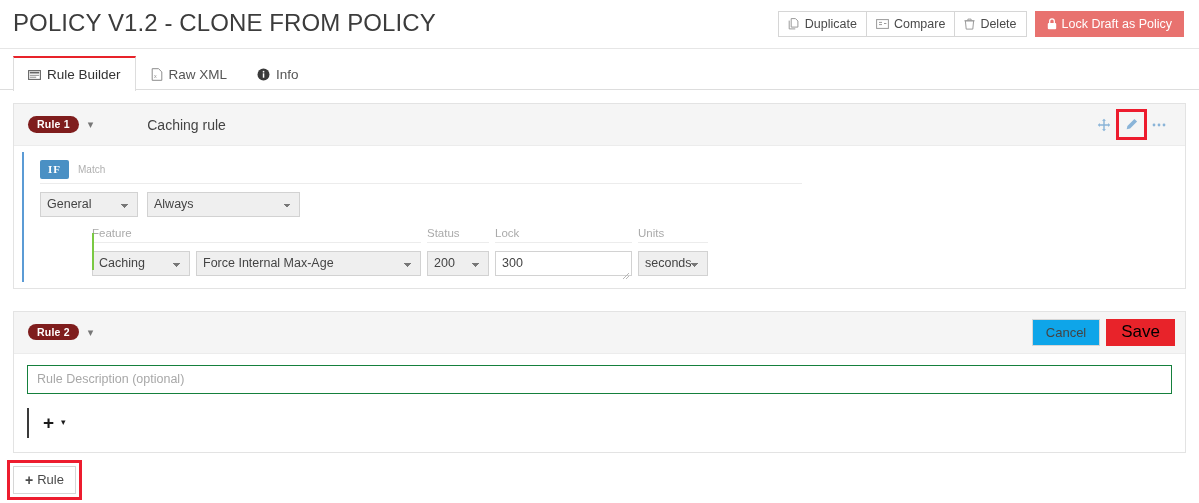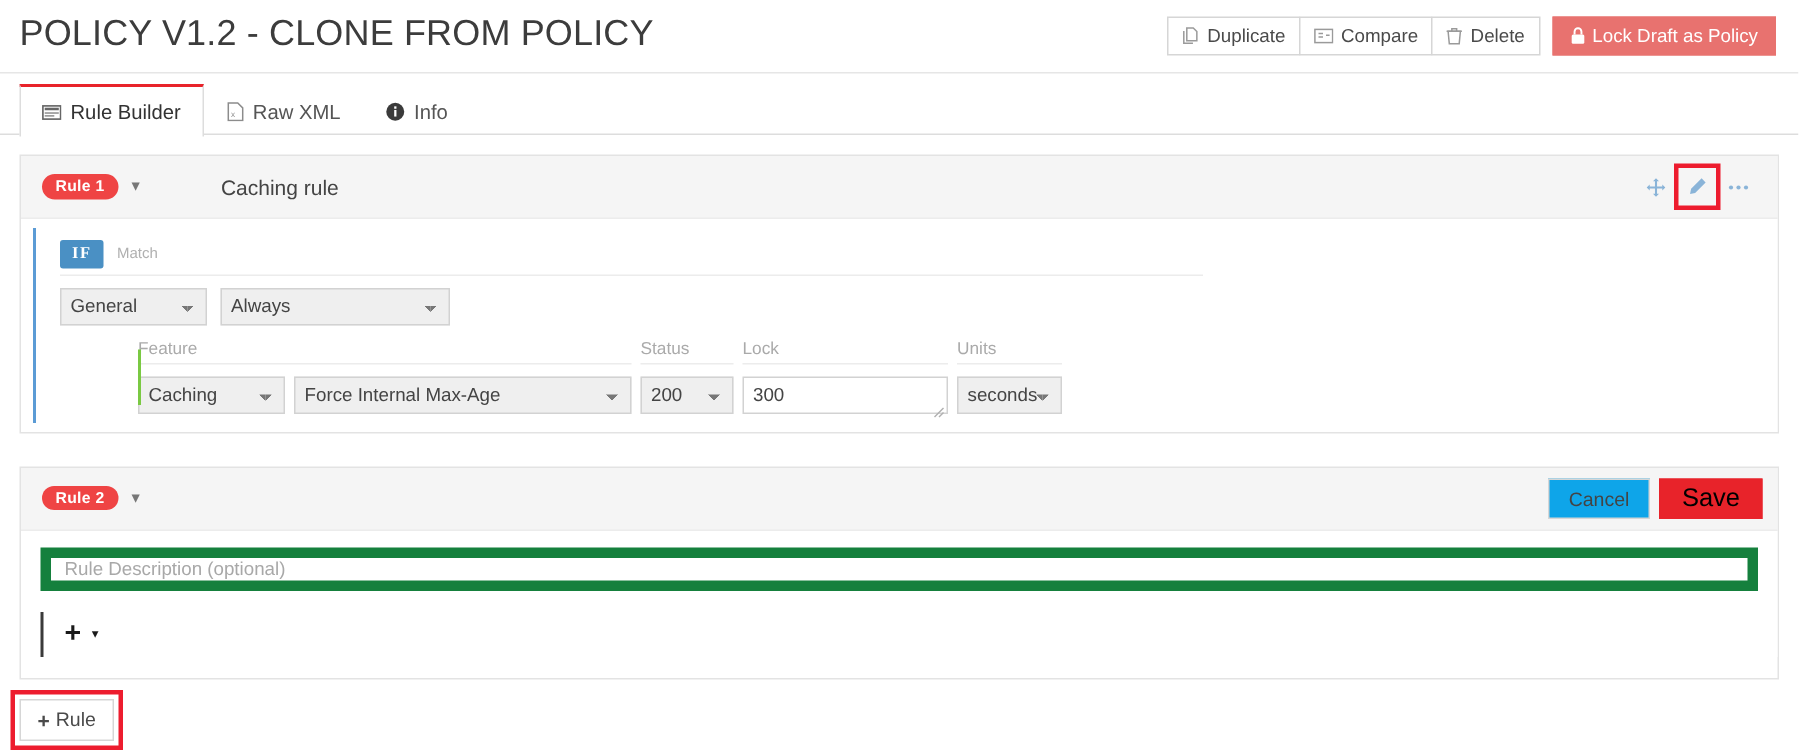--- a/index.html
+++ b/index.html
@@ -120,21 +120,21 @@
   .rule-head {
     background: #f5f5f5;
     height: 41px;
     display: flex;
     align-items: center;
     position: relative;
     border-bottom: 1px solid #ececec;
     padding: 0 10px 0 14px;
   }
   .rule-badge {
-    background: #ef4444;
+    background: #7f1d1d;
     color: #ffffff;
     font-size: 10.5px;
     font-weight: bold;
     border-radius: 9px;
     padding: 3px 9px 3px 9px;
     letter-spacing: 0.2px;
     line-height: 1;
     white-space: nowrap;
   }
   .chev {
@@ -320,21 +320,21 @@
     height: 27px;
     padding: 0 14px;
     cursor: pointer;
     font-family: "Liberation Sans", sans-serif;
   }
   .desc-wrap { padding: 11px 13px 0 13px; }
   .desc-input {
     width: 100%;
     box-sizing: border-box;
     height: 29px;
-    border: 7px solid #15803d;
+    border: 1px solid #15803d;
     font-family: "Liberation Sans", sans-serif;
     font-size: 12.5px;
     color: #444444;
     padding: 0 9px;
     background: #ffffff;
   }
   .desc-input::placeholder { color: #a8a8a8; }
 
   .add-row {
     position: relative;

